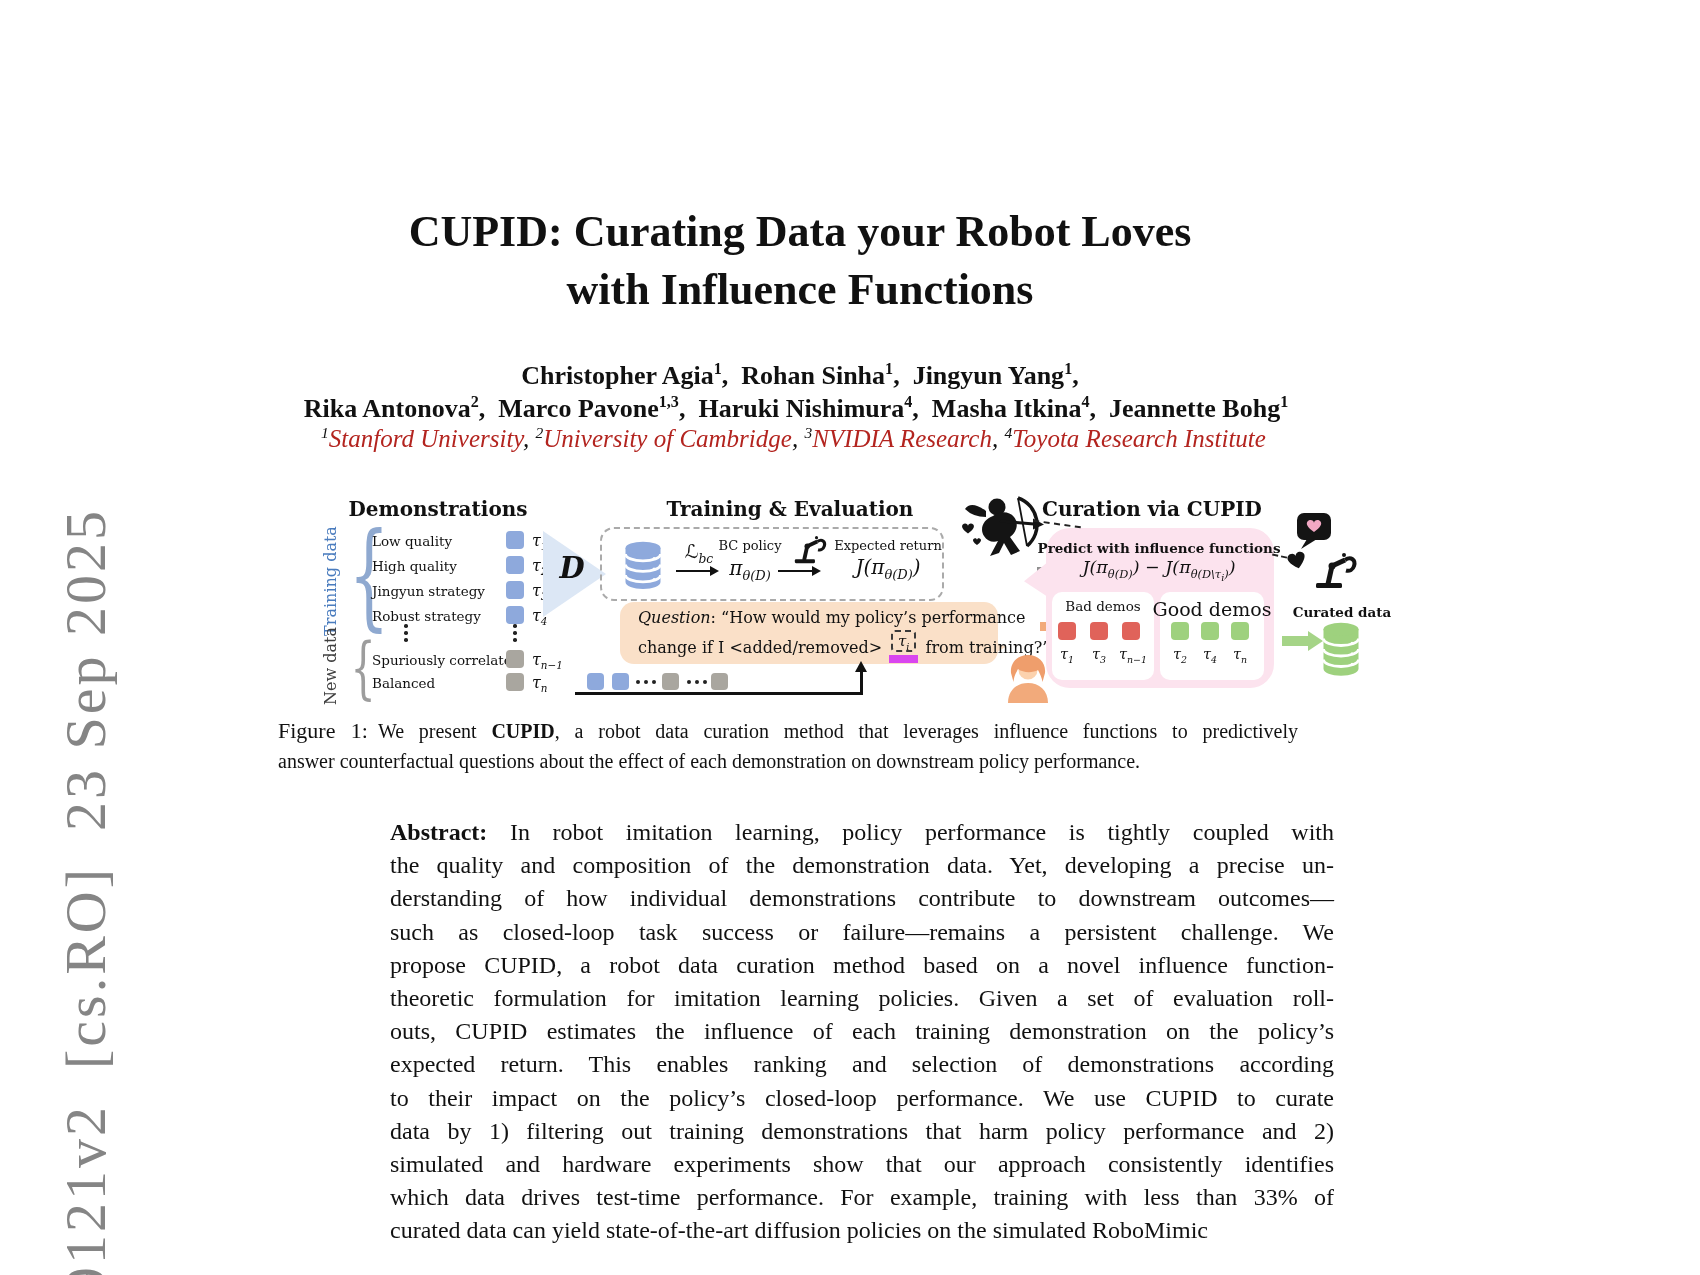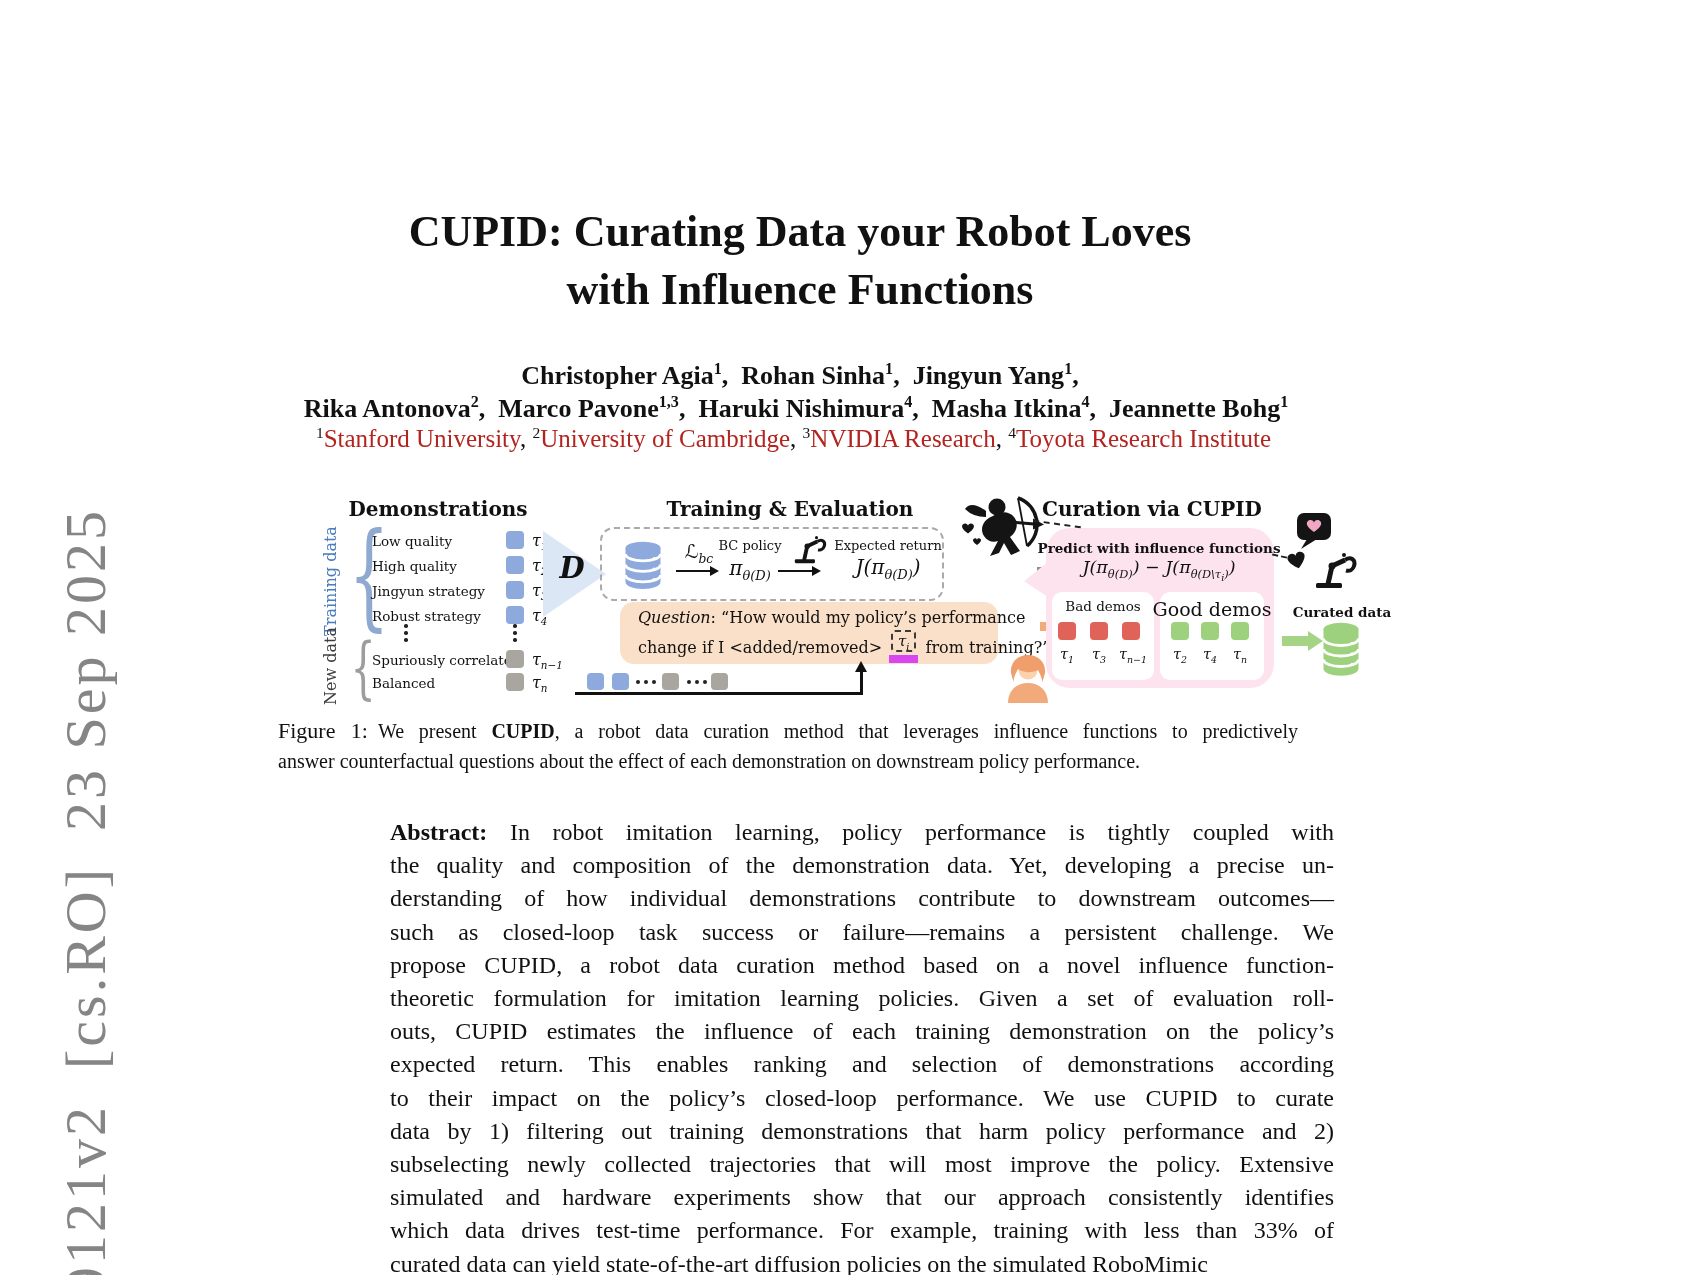--- a/index.html
+++ b/index.html
@@ -77,21 +77,21 @@
     <div>with Influence Functions</div>
   </div>
 
   <div class="authors" style="left:787px;top:330px;">
     <span><span>Christopher Agia</span><sup>1</sup><span>,  </span></span><span><span>Rohan Sinha</span><sup>1</sup><span>,  </span></span><span><span>Jingyun Yang</span><sup>1</sup><span>,</span></span>
   </div>
   <div class="authors" style="left:783px;top:363px;">
     <span><span>Rika Antonova</span><sup>2</sup><span>,  </span></span><span><span>Marco Pavone</span><sup>1,3</sup><span>,  </span></span><span><span>Haruki Nishimura</span><sup>4</sup><span>,  </span></span><span><span>Masha Itkina</span><sup>4</sup><span>,  </span></span><span><span>Jeannette Bohg</span><sup>1</sup><span></span></span>
   </div>
 
-  <div class="affils" style="left:781px;top:396px;">
+  <div class="affils" style="left:781px;top:396px;font-style:italic;">
     <span><sup>1</sup><span class="red">Stanford University</span><span>, </span></span><span><sup>2</sup><span class="red">University of Cambridge</span><span>, </span></span><span><sup>3</sup><span class="red">NVIDIA Research</span><span>, </span></span><span><sup>4</sup><span class="red">Toyota Research Institute</span><span></span></span>
   </div>
 
   <div class="fig">
 
     <div class="fh" style="left:128px;top:2px;">Demonstrations</div>
     <div class="fh" style="left:480px;top:2px;">Training &amp; Evaluation</div>
     <div class="fh" style="left:842px;top:2px;">Curation via CUPID</div>
 
     <div class="vlabel" style="left:20px;top:86px;color:#4a7cbe;">Training data</div>
@@ -288,19 +288,18 @@
     <div class="jline"><b>Abstract:</b><span> In robot imitation learning, policy performance is tightly coupled with</span></div>
     <div class="jline">the quality and composition of the demonstration data. Yet, developing a precise un-</div>
     <div class="jline">derstanding of how individual demonstrations contribute to downstream outcomes—</div>
     <div class="jline">such as closed-loop task success or failure—remains a persistent challenge.  We</div>
     <div class="jline">propose CUPID, a robot data curation method based on a novel influence function-</div>
     <div class="jline">theoretic formulation for imitation learning policies. Given a set of evaluation roll-</div>
     <div class="jline">outs, CUPID estimates the influence of each training demonstration on the policy’s</div>
     <div class="jline">expected return.  This enables ranking and selection of demonstrations according</div>
     <div class="jline">to their impact on the policy’s closed-loop performance.  We use CUPID to curate</div>
     <div class="jline">data by 1) filtering out training demonstrations that harm policy performance and 2)</div>
-    <div class="jline">subselecting newly collected trajectories that will most improve the policy. Extensive</div>
     <div class="jline">simulated and hardware experiments show that our approach consistently identifies</div>
     <div class="jline">which data drives test-time performance. For example, training with less than 33% of</div>
     <div class="jlast">curated data can yield state-of-the-art diffusion policies on the simulated RoboMimic</div>
   </div>
 
 </div>
 
 </body></html>

